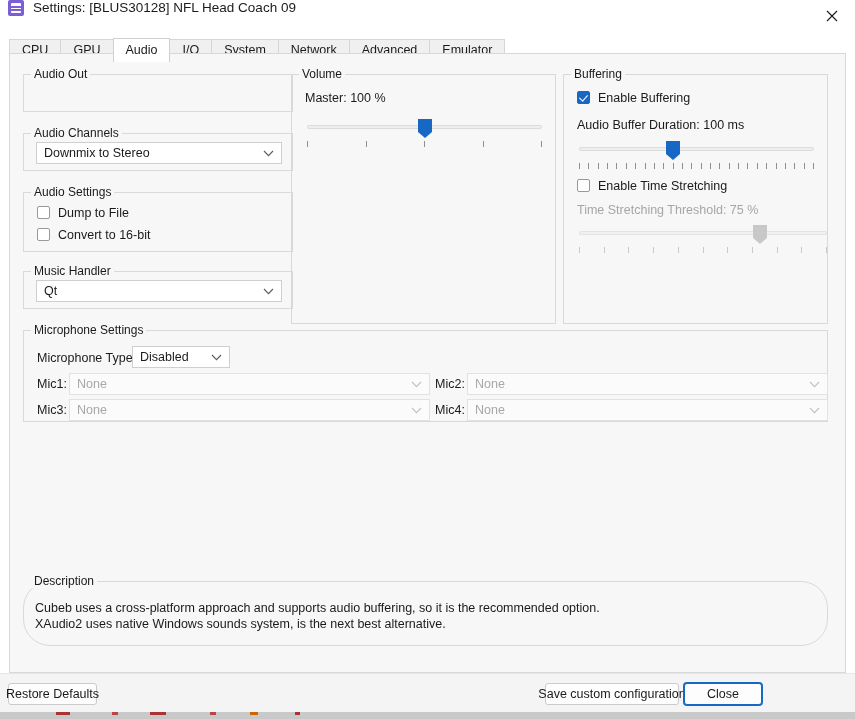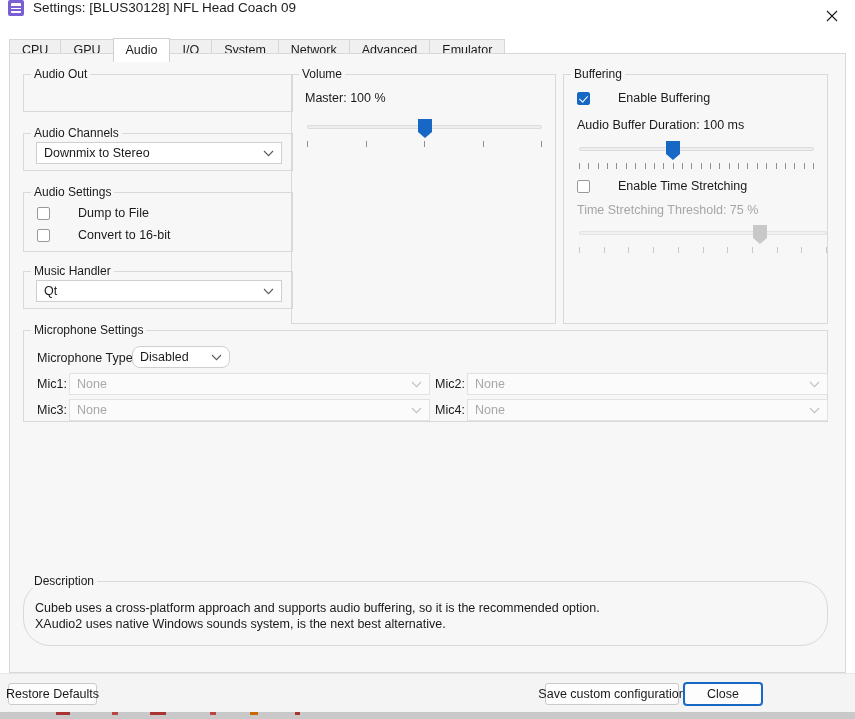--- a/index.html
+++ b/index.html
@@ -114,21 +114,21 @@
     border:1px solid #2f7fd1;
     background:#f4f9fd;
     box-shadow:0 0 0 1px #cfe4f5 inset;
   }
   .combo.disabled{
     background:#fbfbfb;border-color:#e2e2e2;color:#a8a8a8;
   }
 
   
   .cbrow{
-    position:absolute;display:flex;align-items:center;cursor:default;gap:20px;
+    position:absolute;display:flex;cursor:default;
   }
   .cbox{
     width:13px;height:13px;box-sizing:border-box;
     border:1px solid #999999;background:#ffffff;
     border-radius:2px;flex:none;margin-right:8px;
     position:relative;
   }
   .cbox.checked{
     background:#1668c4;border-color:#1668c4;
   }
@@ -392,21 +392,21 @@
             <i style="left: 222.3px;"></i>
             <i style="left: 247px;"></i>
           </div>
       </div>
     </div>
 
     <div class="group" style="left:13px;top:276px;width:805px;height:92px;">
       <span class="glabel">Microphone Settings</span>
 
       <span class="lbl" style="left:13px;top:20px;">Microphone Type:</span>
-      <div class="combo" style="left:108px;top:15px;width:98px;border-radius:8px;">
+      <div class="combo" style="left:108px;top:15px;width:98px;">
         <span>Disabled</span>
         <span class="chev">
           <svg width="11" height="7" viewBox="0 0 11 7">
               <path d="M1 1 L5.5 5.6 L10 1" stroke="#5a5a5a" stroke-width="1.1" fill="none"></path>
             </svg>
         </span>
       </div>
 
       <span class="lbl" style="left:13px;top:46px;">Mic1:</span>
       <div class="combo disabled" style="left:45px;top:42px;width:361px;">

